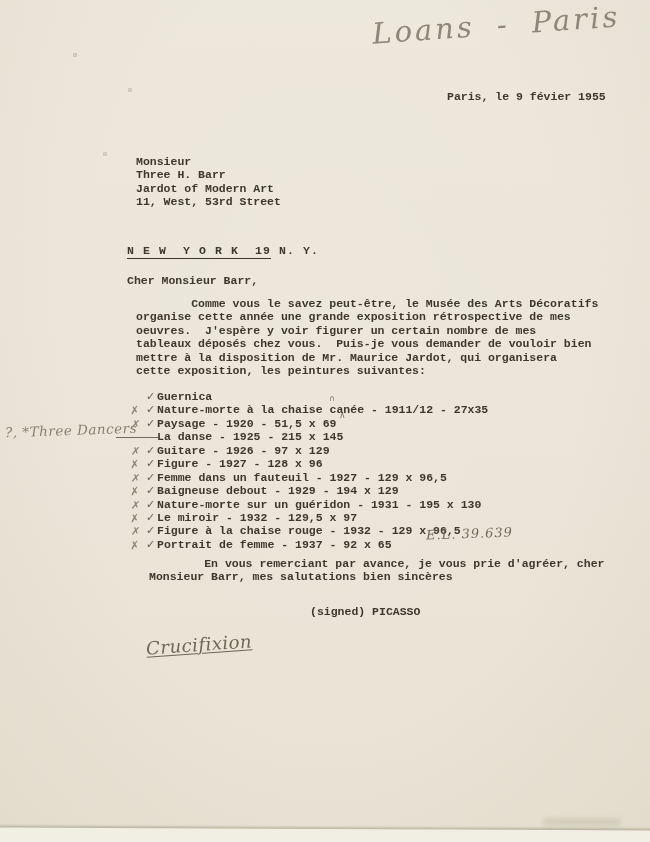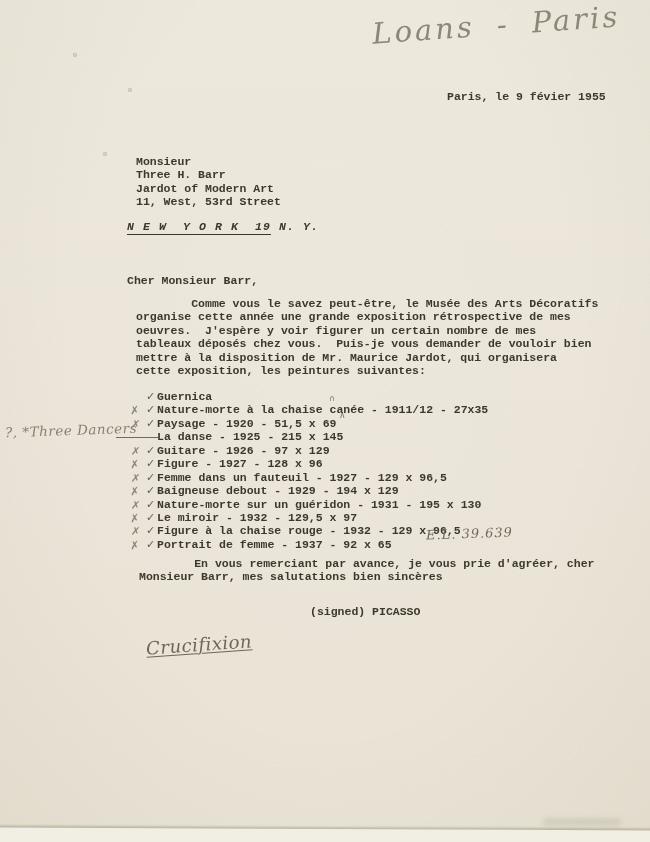--- a/index.html
+++ b/index.html
@@ -31,21 +31,21 @@
     color:#8b8577;
   }
   .top-note{
     position:absolute;left:372px;top:8px;
     font-size:29px;letter-spacing:3px;word-spacing:10px;
     transform:rotate(-4deg);
     color:#8d8779;
   }
   .dateline{position:absolute;left:447px;top:90px;}
   .address{position:absolute;left:127px;top:155px;}
-  .city-line{position:absolute;left:127px;top:220px;letter-spacing:1.1px;font-style:italic;}
+  .city-line{position:absolute;left:127px;top:244px;letter-spacing:1.1px;}
   .city-underlined{border-bottom:1.6px solid #3d382d;padding-bottom:1px;}
   .salutation{position:absolute;left:127px;top:274px;text-align:center;}
   .body-block{position:absolute;left:127px;top:297px;}
   .works-list{position:absolute;left:127px;top:390px;width:480px;}
   .work-row{position:relative;height:13.45px;}
   .mk{position:absolute;top:0;font-family:"DejaVu Sans",sans-serif;font-size:11px;line-height:13px;}
   .x-mark{left:3px;top:1px;color:#8a8375;transform:rotate(-6deg);font-style:italic;}
   .work-row:nth-child(odd) .x-mark{transform:rotate(5deg);left:4px;}
   .check-mark{left:19px;color:#615c4f;}
   .wtext{position:absolute;left:30px;top:0;white-space:pre;}
@@ -65,21 +65,21 @@
     font-size:9px;color:#7d7768;
   }
   .caret-n{left:329px;top:394px;font-size:8px;}
   .caret-69{left:339px;top:410px;}
   .accession{
     position:absolute;left:426px;top:526px;
     font-size:13px;letter-spacing:1px;
     transform:rotate(-2deg);
     color:#6f695c;
   }
-  .closing{position:absolute;left:130px;top:557px;font-family:Liberation Mono, monospace;}
+  .closing{position:absolute;left:140px;top:557px;font-family:Liberation Mono, monospace;}
   .signature{position:absolute;left:310px;top:605px;}
   .scribble{
     position:absolute;left:146px;top:634px;
     font-size:18px;letter-spacing:0.5px;
     transform:rotate(-4deg);
     color:#6e6657;
     text-decoration:underline;
     text-decoration-thickness:1px;
     text-underline-offset:2px;
   }

